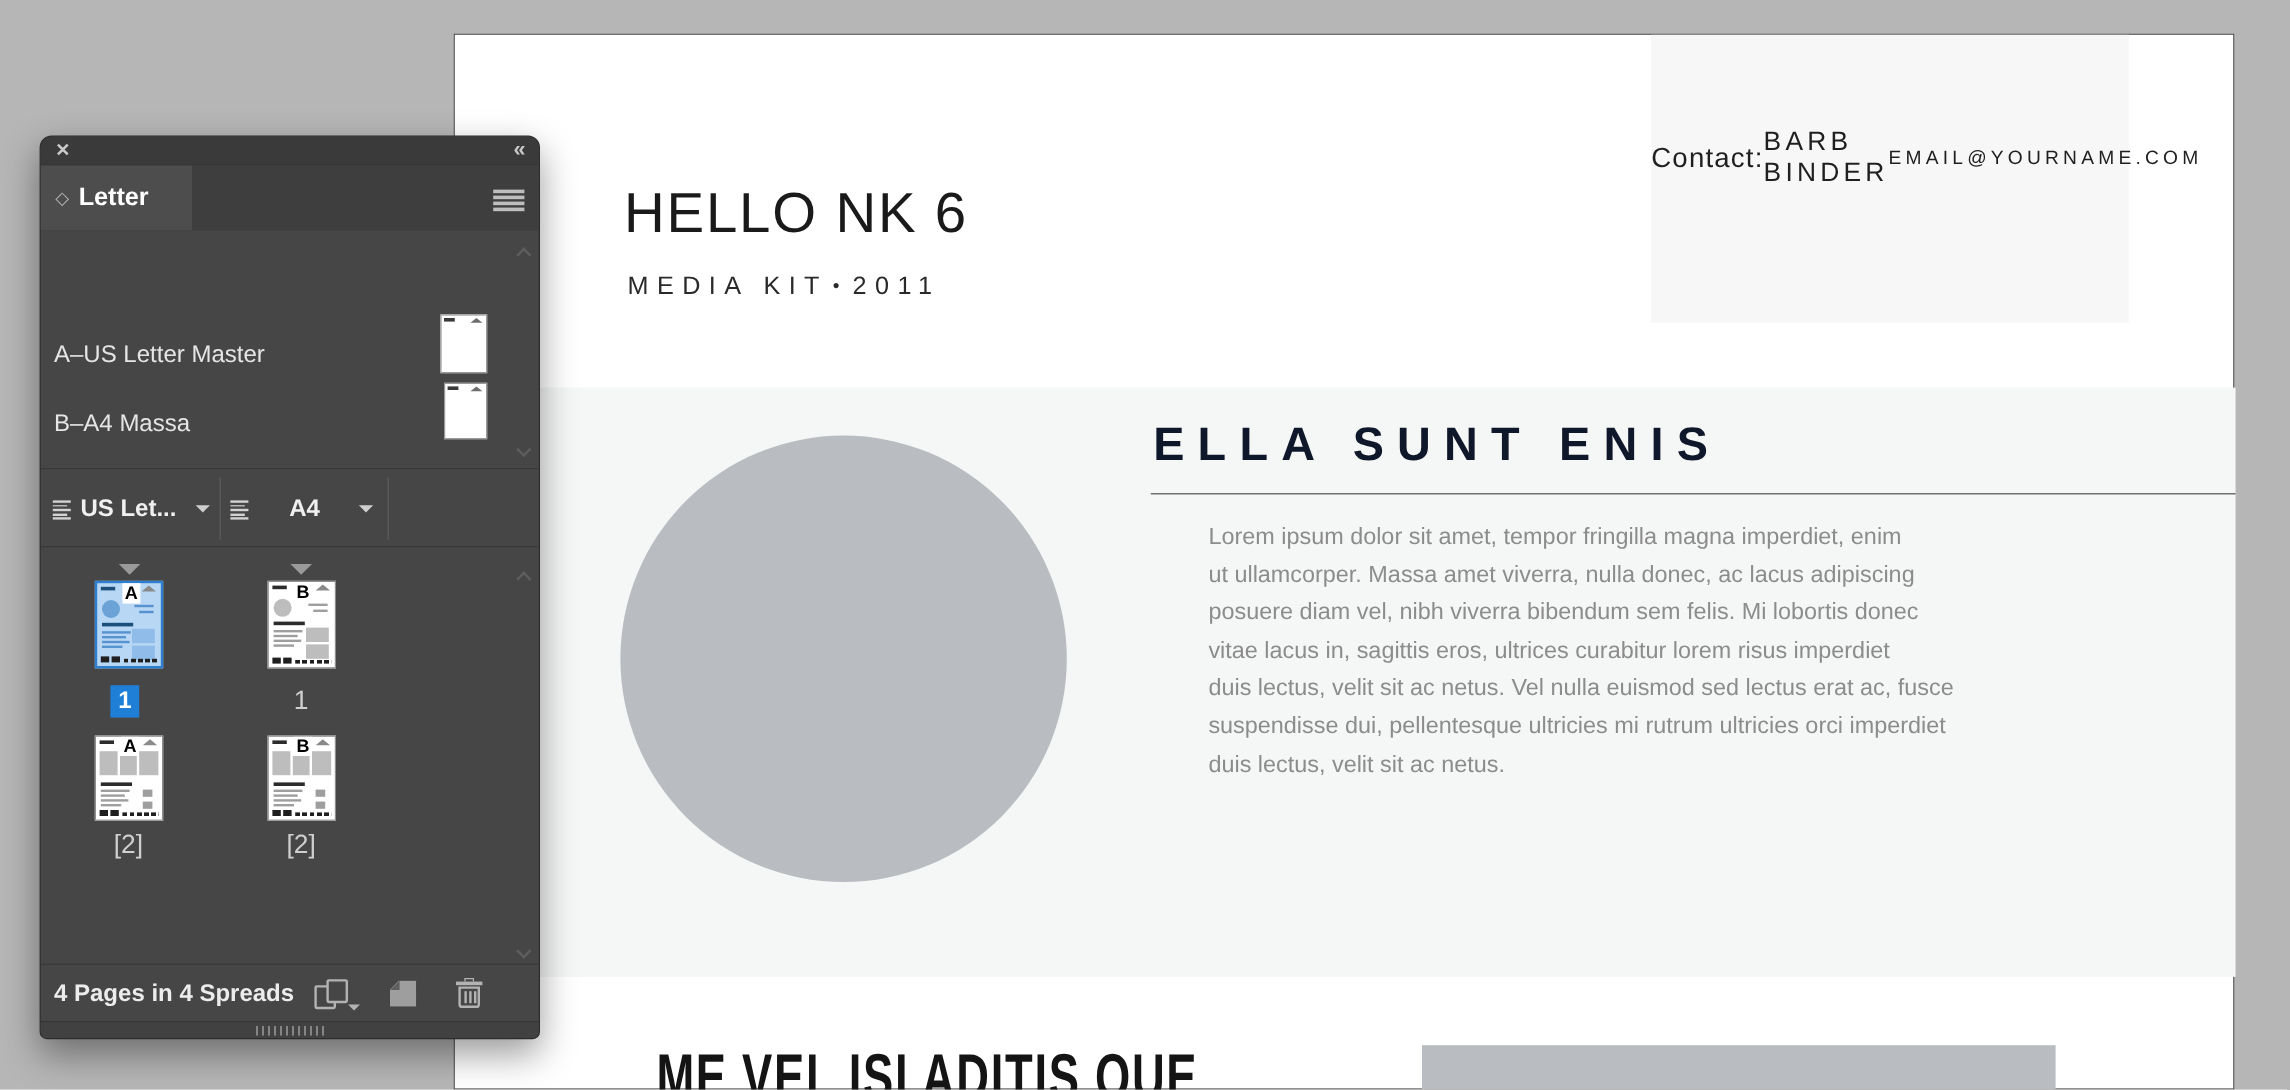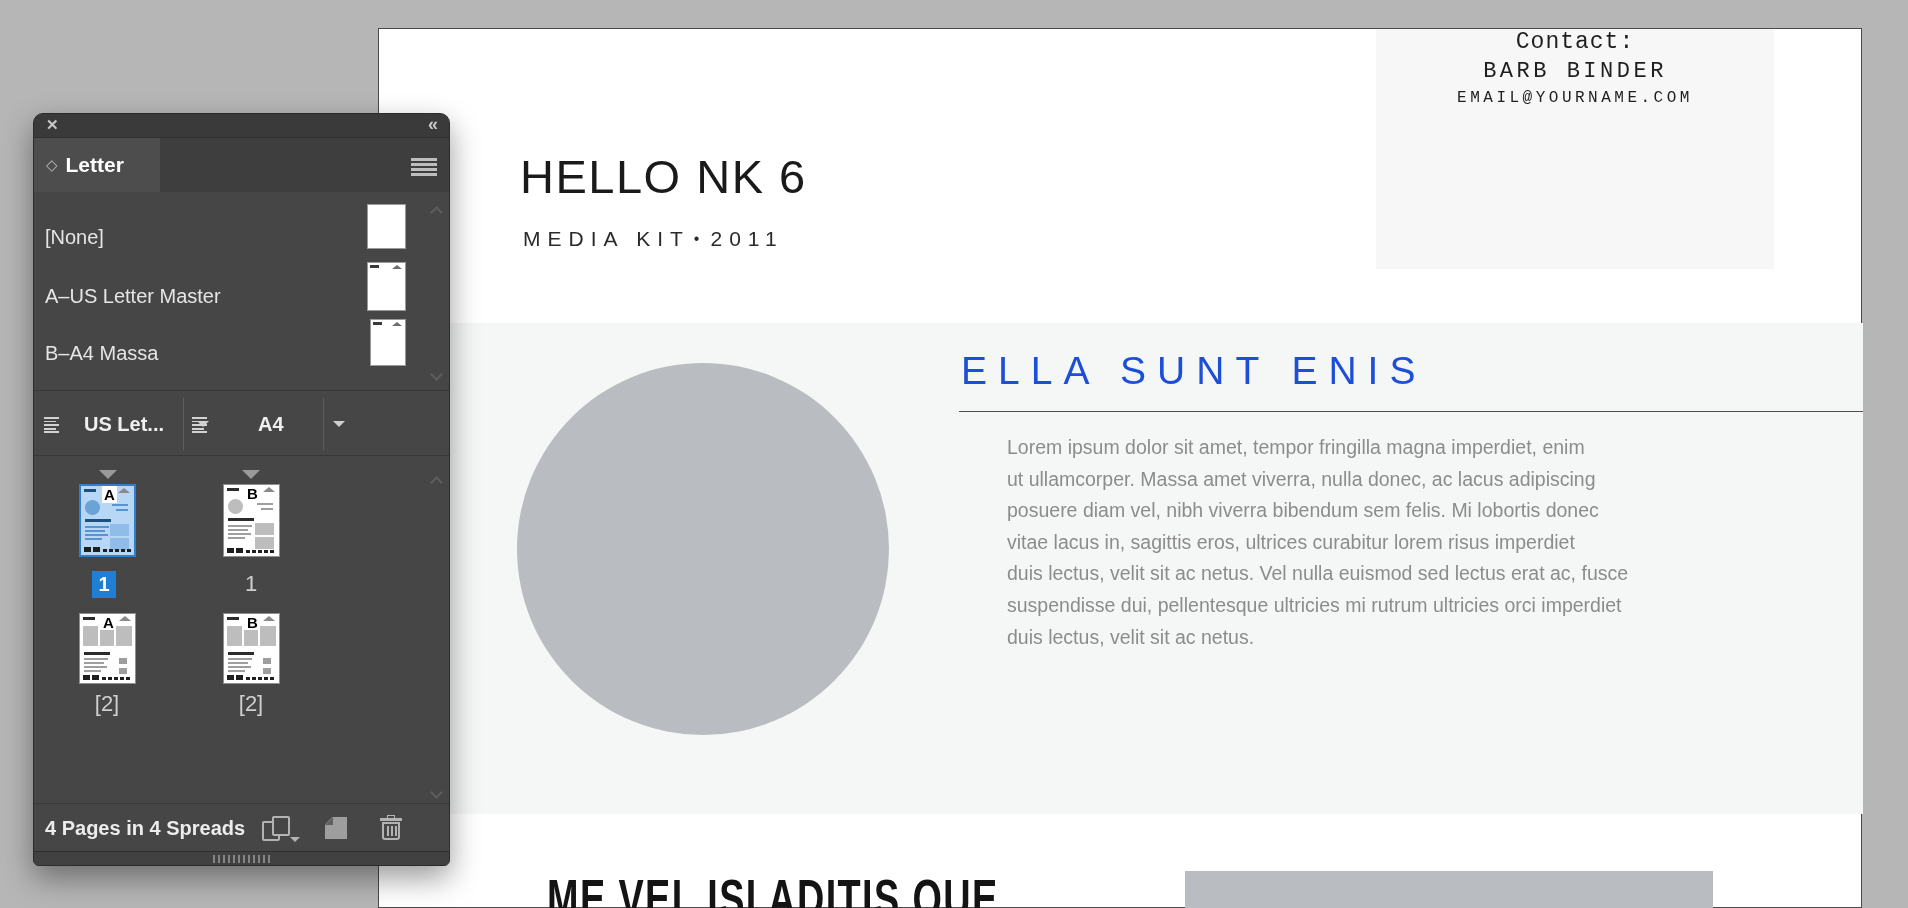--- a/index.html
+++ b/index.html
@@ -9,30 +9,30 @@
 
   
   .page { position:absolute; left:378px; top:28px; width:1484px; height:880px;
           background:#ffffff; border:1px solid #4a4a4a; }
   .doc-title { position:absolute; left:141px; top:122px; font-size:47px; line-height:1.1;
                letter-spacing:1.5px; color:#1a1a1a; font-weight:400; }
   .doc-subtitle { position:absolute; left:144px; top:198px; font-size:21px; color:#2a2a2a;
                   letter-spacing:7px; display:flex; gap:4px; align-items:center; }
   .doc-subtitle .dot { font-size:16px; }
   .contact-box { position:absolute; left:997px; top:0; width:398px; height:240px; background:#f7f7f8;
-                 display:flex; flex-direction:column; justify-content:flex-start; align-items:center;
-                 padding-bottom:32px; color:#1f1f1f;font-family:Liberation Mono, monospace; }
+                 display:flex; flex-direction:row; justify-content:space-between; align-items:center;
+                 padding-bottom:32px; color:#1f1f1f; }
   .contact-heading { font-size:23px; letter-spacing:1px; margin-bottom:4px; }
   .contact-name { font-size:22px; letter-spacing:3.5px; margin-bottom:5px; }
   .contact-email { font-size:16px; letter-spacing:3.5px; }
   .band { position:absolute; left:0; top:294px; width:1484px; height:491px; background:#f5f6f6; }
   .circle-placeholder { position:absolute; left:138px; top:334px; width:372px; height:372px;
                         border-radius:50%; background:#b9bdc1; }
   .section-heading { position:absolute; left:582px; top:320px; font-size:39px; letter-spacing:11px;
-                     color:#1d4ed8; font-weight:400; white-space:nowrap; }
+                     color:#0f172a; font-weight:700; white-space:nowrap; }
   .section-rule { position:absolute; left:580px; top:382px; width:904px; height:1px; background:#4f4f4f; }
   .body-copy { position:absolute; left:580px; top:403px; width:640px; font-size:19.5px;
                line-height:31.6px; color:#8c8c8c;margin-left:48px; }
   .body-copy .para { white-space:pre-line; }
   .body-copy .para + .para { margin-top:31px; }
   .bottom-heading { position:absolute; left:168px; top:838px; font-size:54px; font-weight:700;
                     color:#141414; letter-spacing:2px; white-space:nowrap;
                     transform:scaleX(0.70); transform-origin:left top; }
   .bottom-placeholder { position:absolute; left:806px; top:842px; width:528px; height:70px; background:#b9bdc1; }
 
@@ -59,21 +59,21 @@
   .mthumb .mk-bar { position:absolute; left:2px; top:2px; width:9px; height:2.5px; background:#3a3a3a; }
   .mthumb .mk-tri { position:absolute; right:3px; top:2px; width:0; height:0;
                     border-left:5px solid transparent; border-right:5px solid transparent;
                     border-bottom:4px solid #6e6e6e; }
 
   .chev { position:absolute; width:9px; height:9px; border-right:2px solid #5e5e5e; border-bottom:2px solid #5e5e5e; }
   .chev.up { transform:rotate(-135deg); }
   .chev.down { transform:rotate(45deg); }
 
   .selector-row { position:absolute; left:0; top:278px; right:0; height:64px; border-bottom:1px solid #383838; }
-  .sel-group { position:absolute; top:0; height:64px; display:flex; align-items:center; gap:25px; }
+  .sel-group { position:absolute; top:0; height:64px; display:flex; align-items:center; gap:8px; }
   .lines-icon { width:15px; height:14px; }
   .lines-icon i { display:block; height:1.8px; background:#d2d2d2; margin-bottom:1.8px; }
   .lines-icon i:nth-child(2){ width:80%; } .lines-icon i:nth-child(4){ width:80%; }
   .sel-label { font-size:20px; font-weight:700; color:#f0f0f0; white-space:nowrap; }
   .sel-caret { width:0; height:0; border-left:6px solid transparent; border-right:6px solid transparent;
                border-top:6px solid #cfcfcf; margin-left:8px; }
   .vdiv { position:absolute; top:6px; width:1px; height:52px; background:#5e5e5e; }
 
   .grid { position:absolute; left:0; top:342px; right:0; height:347px; }
   .marker { position:absolute; width:0; height:0; border-left:9px solid transparent;
@@ -197,24 +197,20 @@
       </div>
       <div class="icon-menu">
           <i></i>
           <i></i>
           <i></i>
           <i></i>
         </div>
     </div>
 
     <div class="masters">
-      <div class="master-row" style="top:18px; height:56px;">
-        <div class="master-label" style="top:16px;">[None]</div>
-        <div class="mthumb" style="left:333px; top:-6px; width:39px; height:45px;"></div>
-      </div>
       <div class="master-row" style="top:75px; height:56px;">
         <div class="master-label" style="top:18px;">A–US Letter Master</div>
         <div class="mthumb" style="left:333px; top:-5px; width:39px; height:49px;">
           <div class="mk-bar"></div>
           <div class="mk-tri"></div>
         </div>
       </div>
       <div class="master-row" style="top:132px; height:56px;">
         <div class="master-label" style="top:18px;">B–A4 Massa</div>
         <div class="mthumb" style="left:336px; top:-5px; width:36px; height:47px;">

